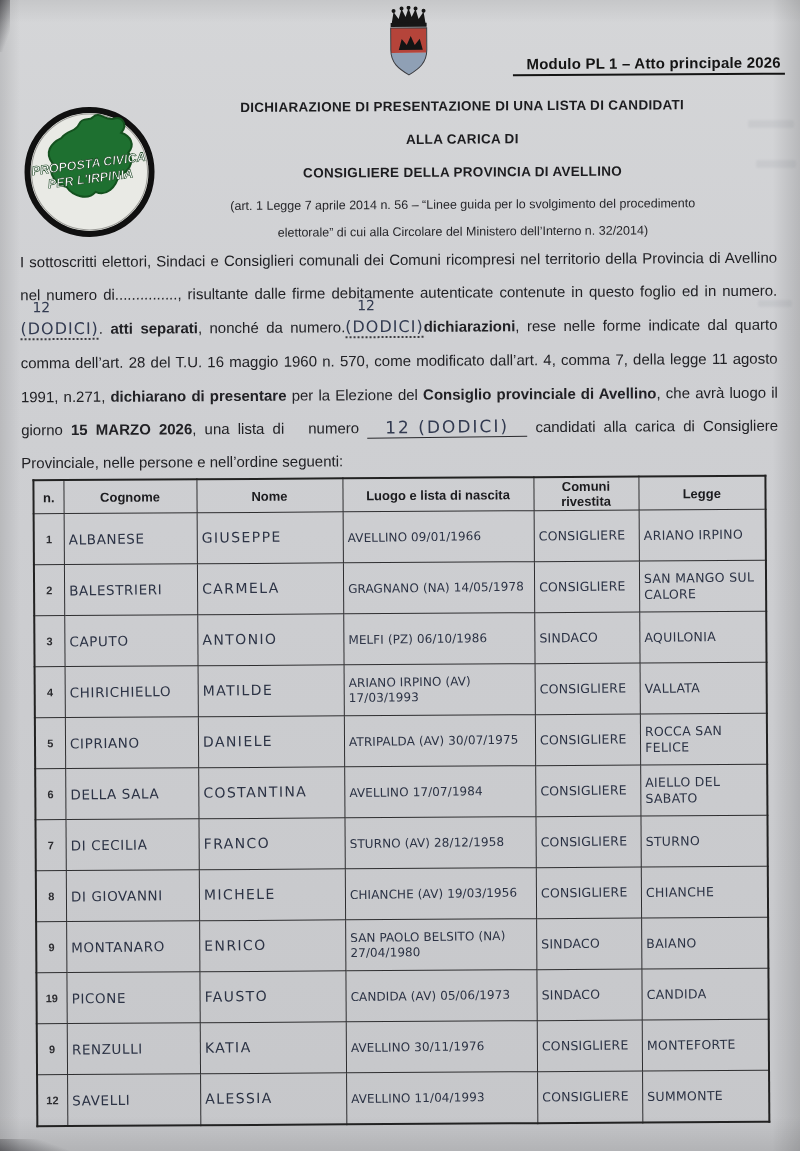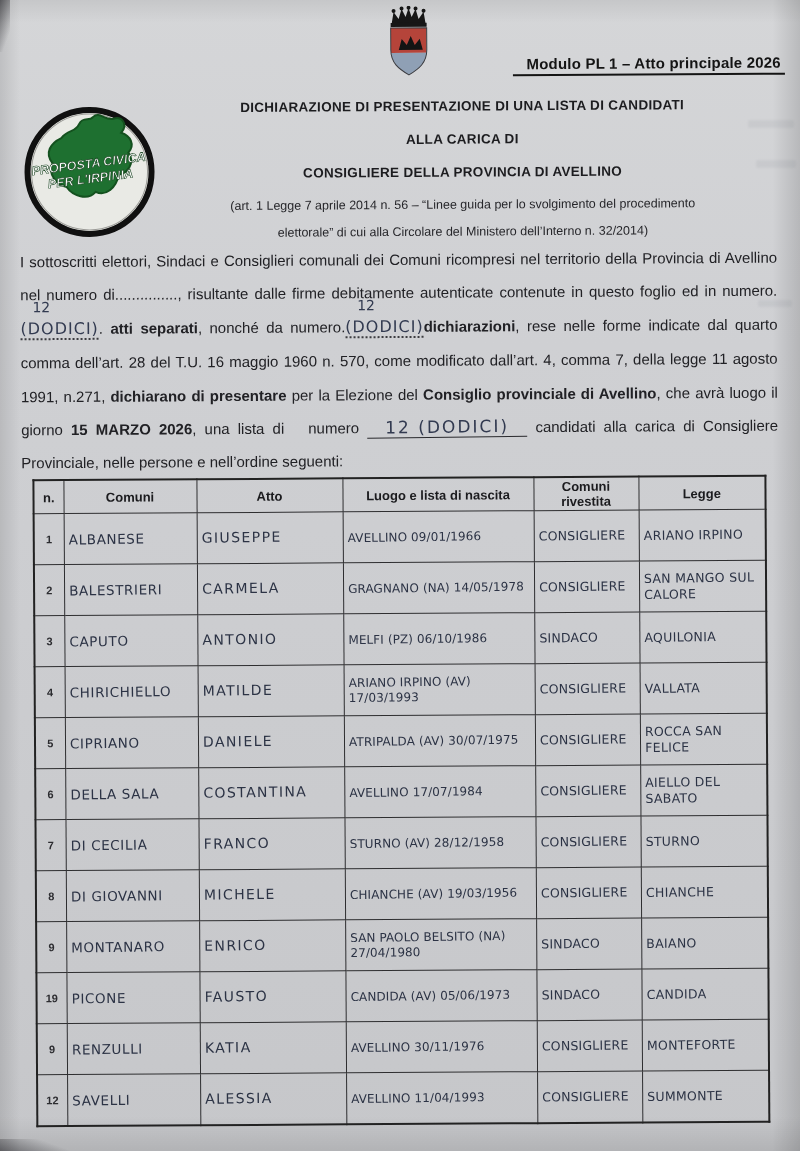--- a/index.html
+++ b/index.html
@@ -148,22 +148,22 @@
         <col style="width:30px">
           <col style="width:133px">
           <col style="width:146px">
         <col style="width:191px">
           <col style="width:105px">
           <col style="width:127px">
       </colgroup>
       <thead>
         <tr>
           <th>n.</th>
-          <th>Comuni</th>
-          <th>Atto</th>
+          <th>Cognome</th>
+          <th>Nome</th>
           <th>Luogo e lista di nascita</th>
           <th>Comuni rivestita</th>
           <th>Legge</th>
         </tr>
       </thead>
       <tbody>
         <tr>
           <td class="cn">1</td>
           <td class="c2">
               <span class="hw">ALBANESE</span>

